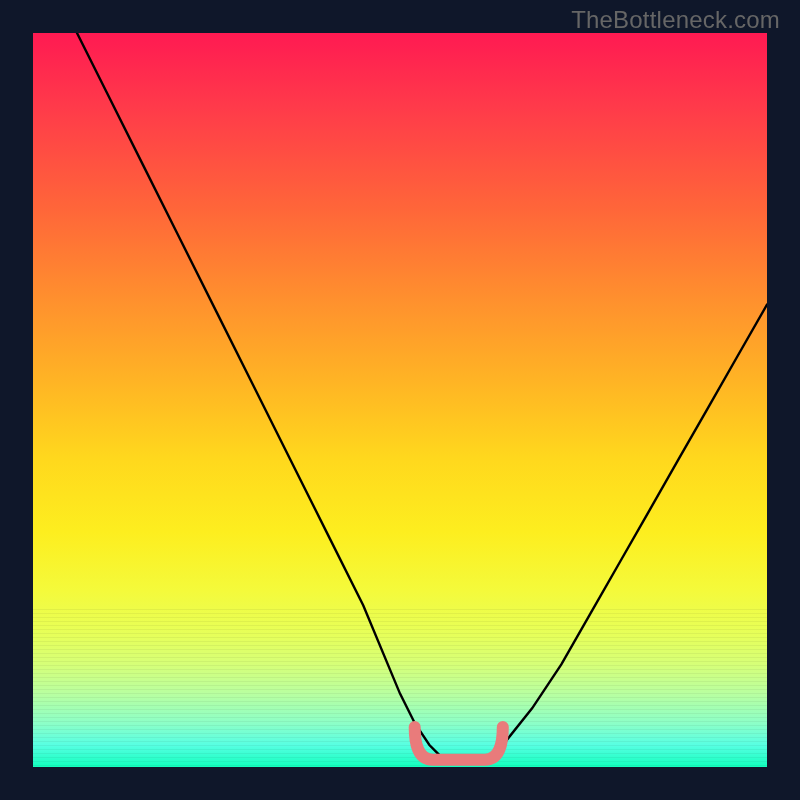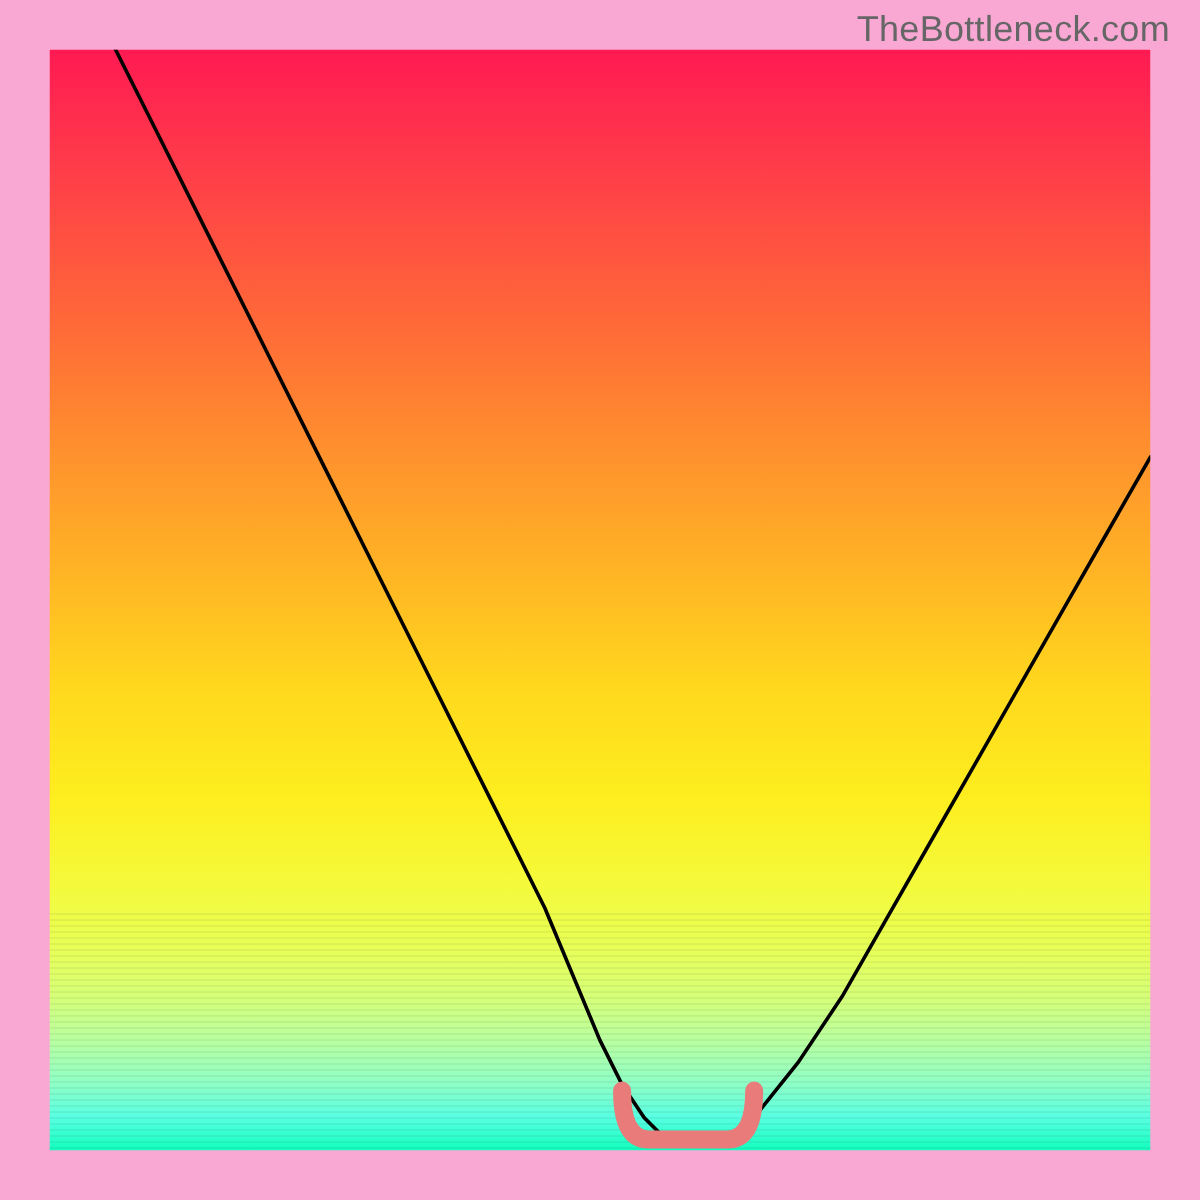--- a/index.html
+++ b/index.html
@@ -7,21 +7,21 @@
     padding: 0;
     width: 800px;
     height: 800px;
     background: #000;
     overflow: hidden;
   }
   .frame {
     position: relative;
     width: 800px;
     height: 800px;
-    background: #f9a8d4;
+    background: #0f172a;
   }
   .watermark {
     position: absolute;
     top: 6px;
     right: 20px;
     font-family: Arial, Helvetica, sans-serif;
     font-size: 24px;
     font-weight: 400;
     color: #666;
     letter-spacing: 0.2px;

